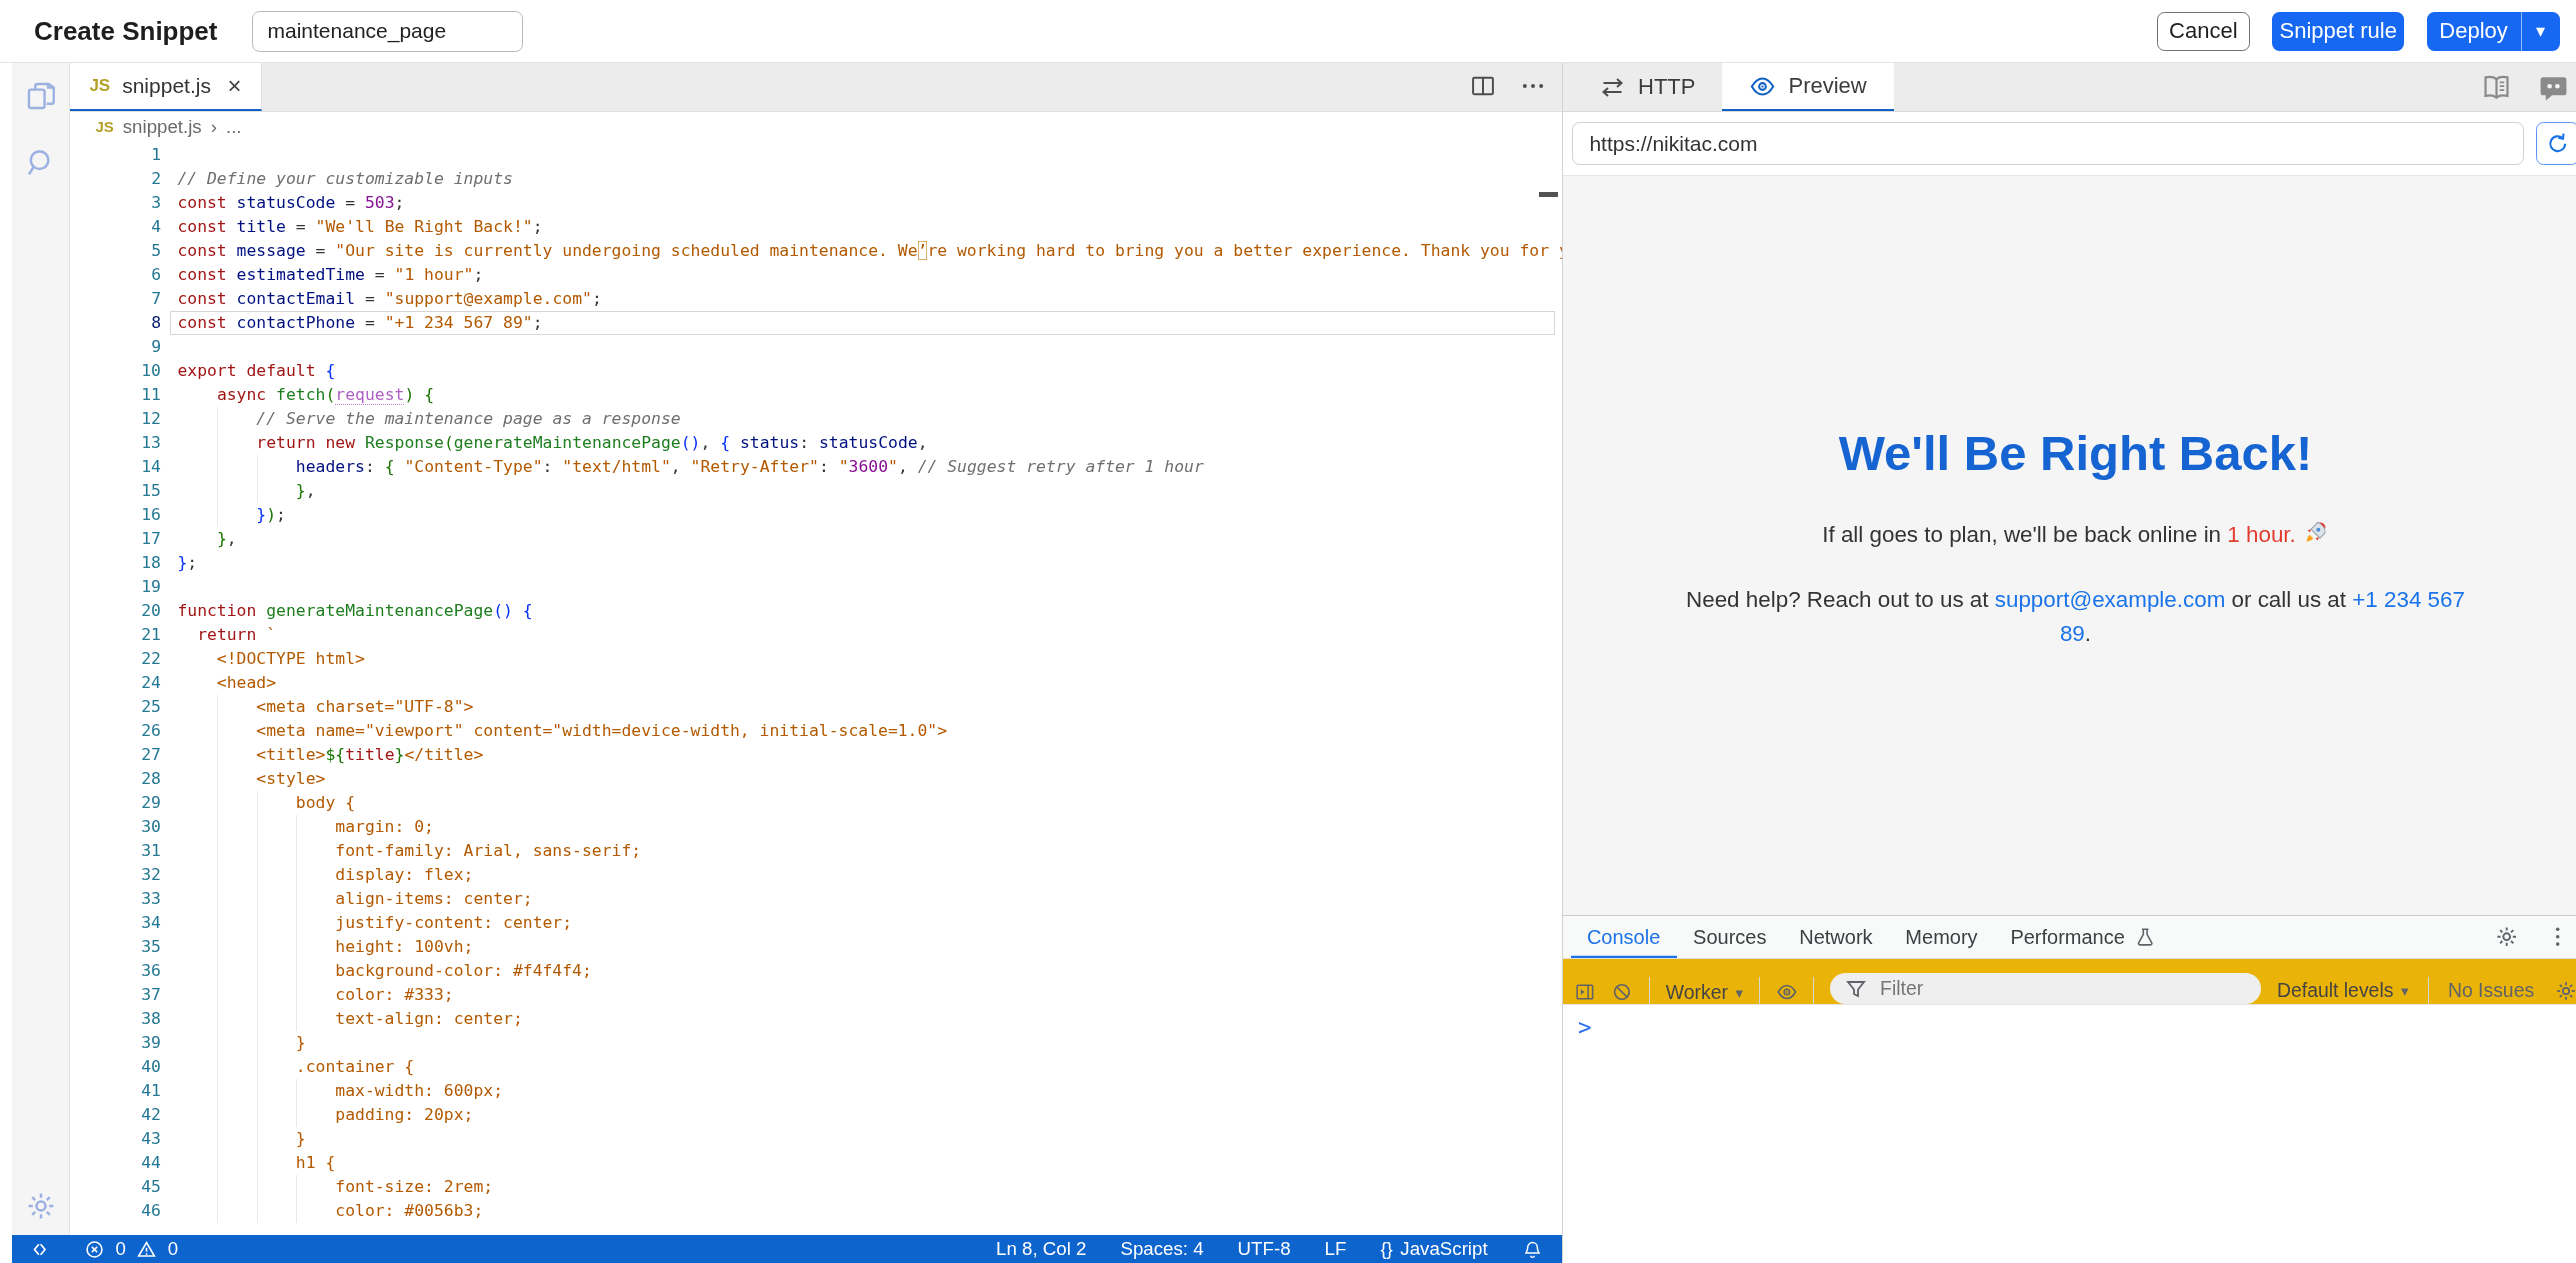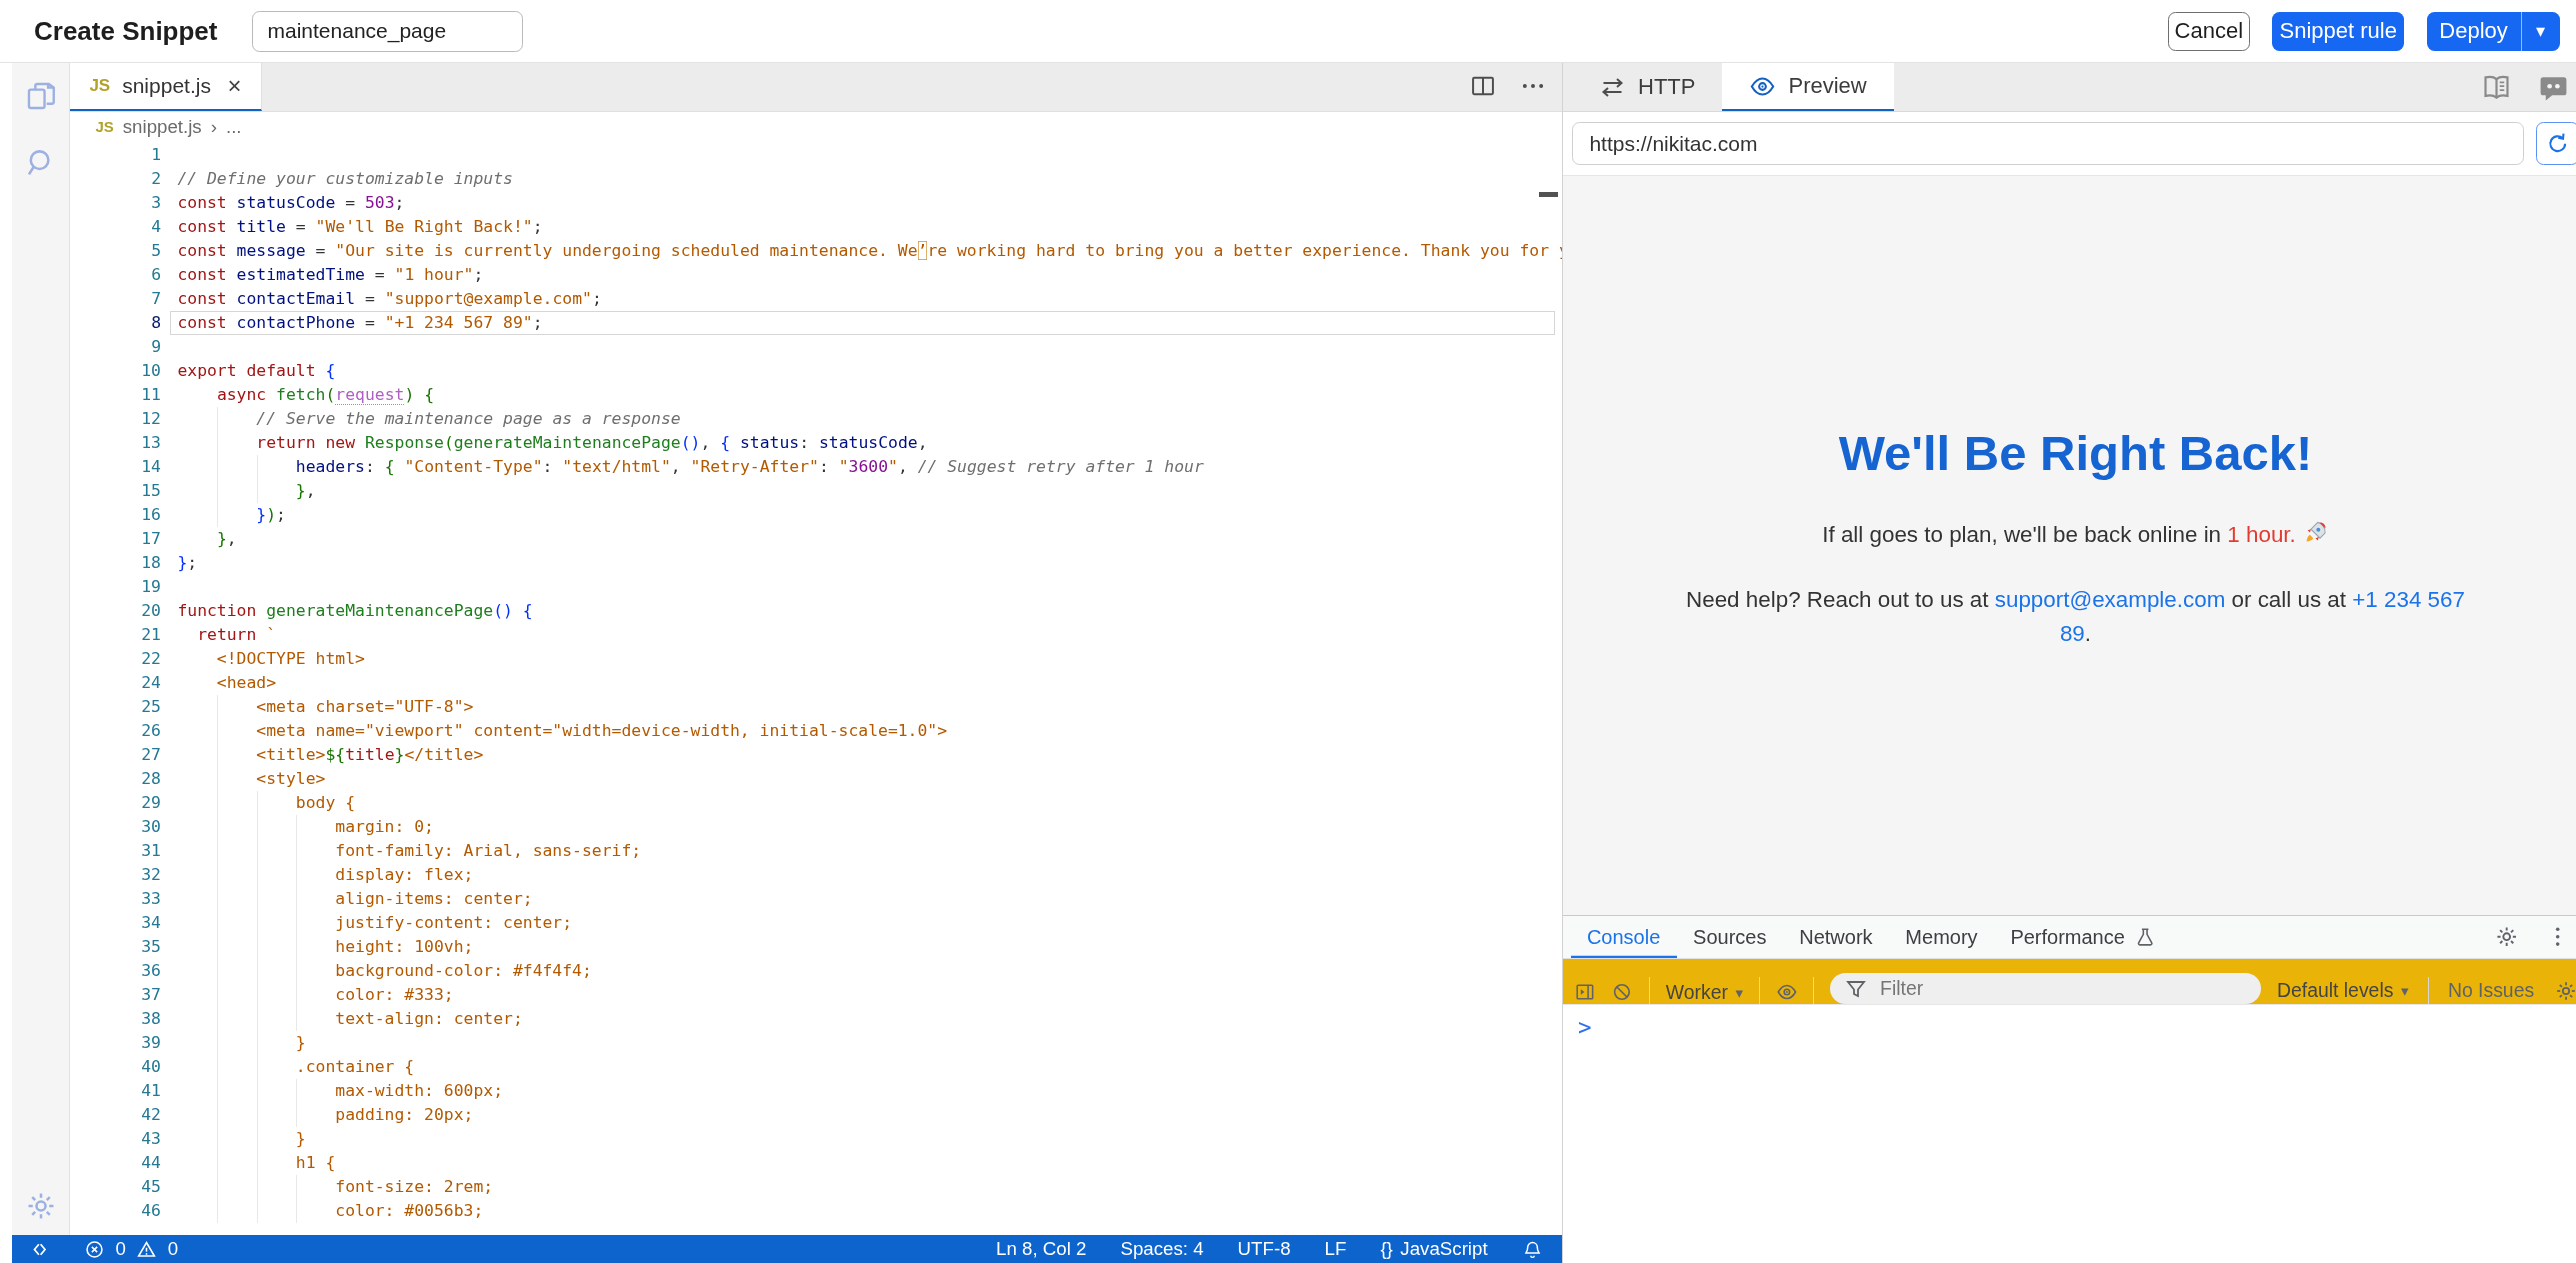--- a/index.html
+++ b/index.html
@@ -5,21 +5,21 @@
   html,body{margin:0;padding:0;background:#e9e9e9}
   .app{position:relative;width:2576px;height:1263px;background:#fff;font-family:"Liberation Sans",sans-serif;overflow:hidden}
   svg{display:block}
 
   
   .topbar{position:absolute;top:0;left:0;width:2576px;height:63px;background:#fff;border-bottom:0.7px solid #e3e3e3;display:flex;align-items:center;box-sizing:border-box}
   .app-title{font-size:26px;font-weight:bold;color:#1e1e1e;margin-left:34px;white-space:nowrap}
   .name-input{margin-left:34px;width:239px;height:39px;border:1.5px solid #b9b9b9;border-radius:7.5px;font-size:21px;color:#222;padding:0 15px;font-family:"Liberation Sans",sans-serif;outline:none;background:#fff}
   .top-spacer{flex:1}
   .btn{height:39px;border-radius:7.5px;font-size:22px;display:flex;align-items:center;justify-content:center;box-sizing:border-box;cursor:pointer;white-space:nowrap}
-  .btn-cancel{width:82px;background:#fff;border:1.5px solid #6e6e6e;color:#1e1e1e;margin-right:22.4px}
+  .btn-cancel{width:93px;background:#fff;border:1.5px solid #6e6e6e;color:#1e1e1e;margin-right:22.4px}
   .btn-blue{background:#1668f2;color:#fff;border:none}
   .btn-rule{width:132px;margin-right:22.4px}
   .deploy-group{display:flex;margin-right:16.4px}
   .btn-deploy{width:94px;border-radius:7.5px 0 0 7.5px}
   .btn-caret{width:39px;border-radius:0 7.5px 7.5px 0;border-left:1.5px solid rgba(255,255,255,.55);font-size:18px}
 
   
   .main{position:absolute;top:63px;left:12px;width:2576px;bottom:0;display:flex}
   .left{width:1550px;display:flex;flex-direction:column;min-width:0}
   .right{flex:1;border-left:1.5px solid #d2d2d2;display:flex;flex-direction:column;background:#fff;min-width:0}

